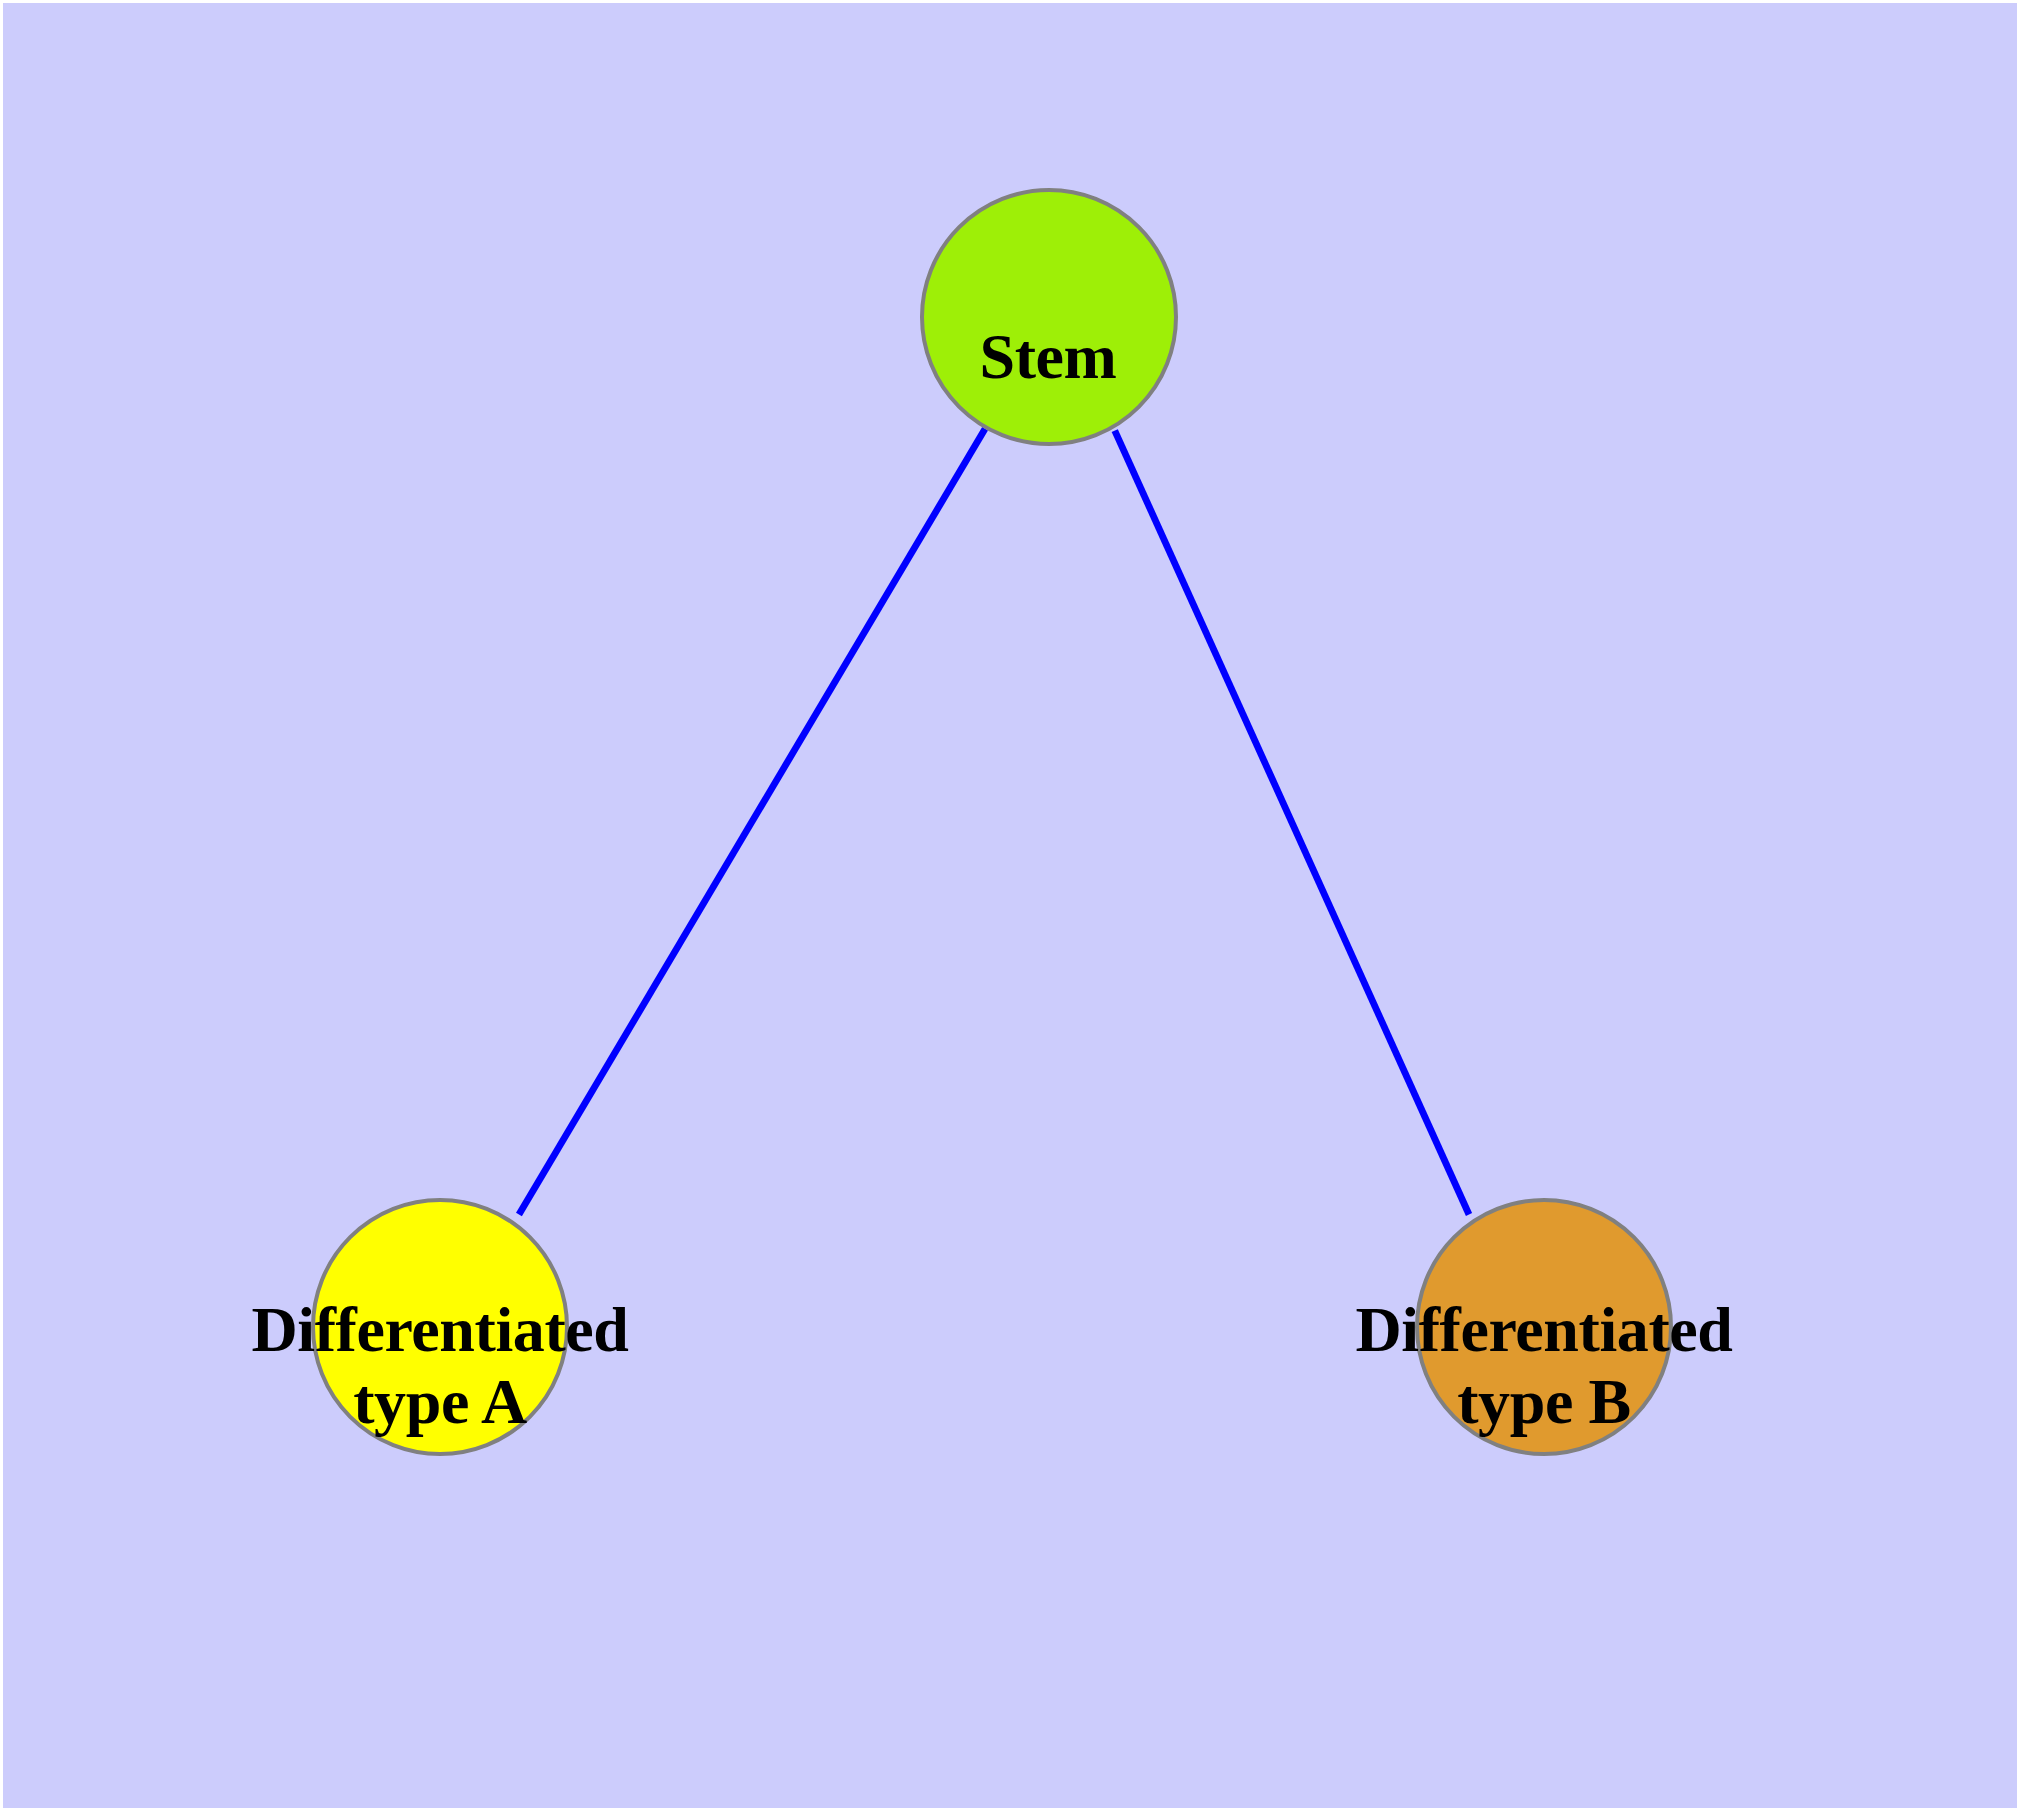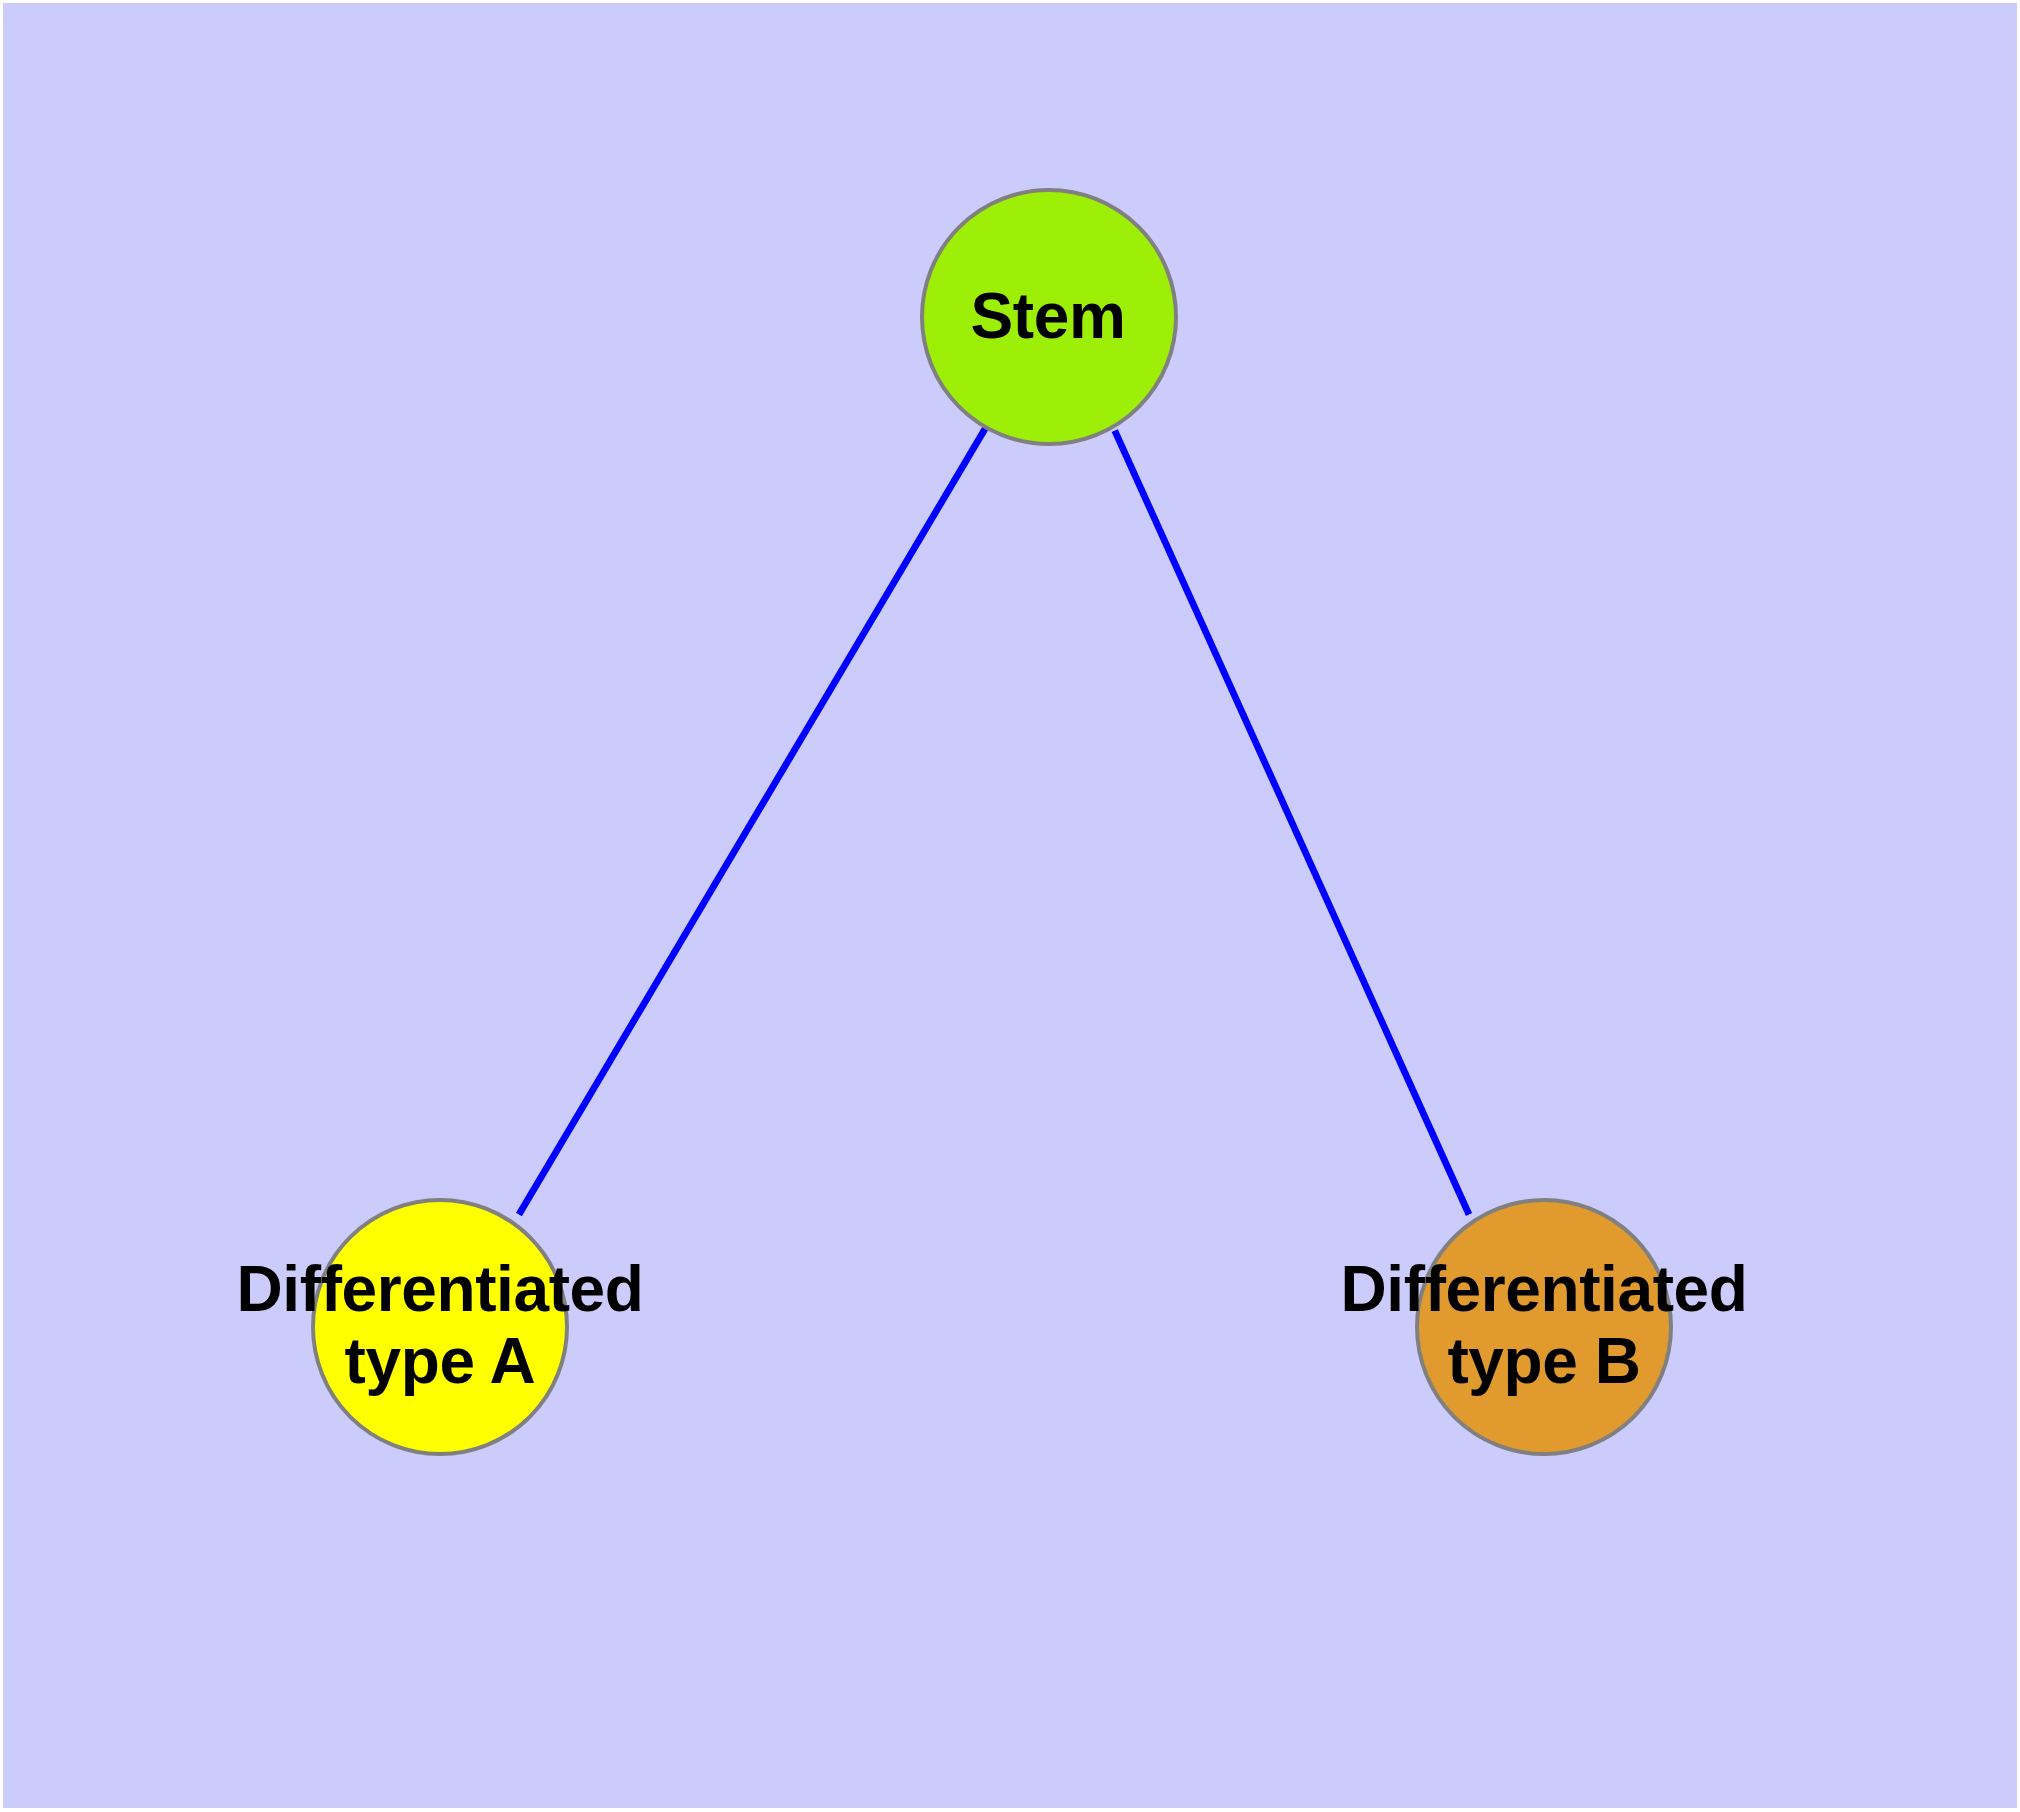--- a/index.html
+++ b/index.html
@@ -44,29 +44,30 @@
   }
   .graph-node {
     position: absolute;
     box-sizing: border-box;
     border-radius: 50%;
     border: 4.2px solid #808080;
   }
   .node-label {
     position: absolute;
     color: #000000;
-    font-family: Liberation Sans, sans-serif;
+    font-family: Liberation Serif, serif;
     font-weight: bold;
     font-size: 64px;
     line-height: 1.12;
     text-align: center;
     white-space: pre;
     letter-spacing: -0.4px;
     transform: translate(-50%, -50%);
     pointer-events: none;
+    margin-top: 40px;
   }
 </style>
 </head>
 <body>
 
 <div id="graph-canvas" style="width: 2021px; height: 1812px;">
 
   <div id="graph-background" style="background: rgb(204, 204, 252);"></div>
 
   <svg id="edge-layer" viewBox="0 0 2384 2138" width="2021" height="1812" xmlns="http://www.w3.org/2000/svg">

